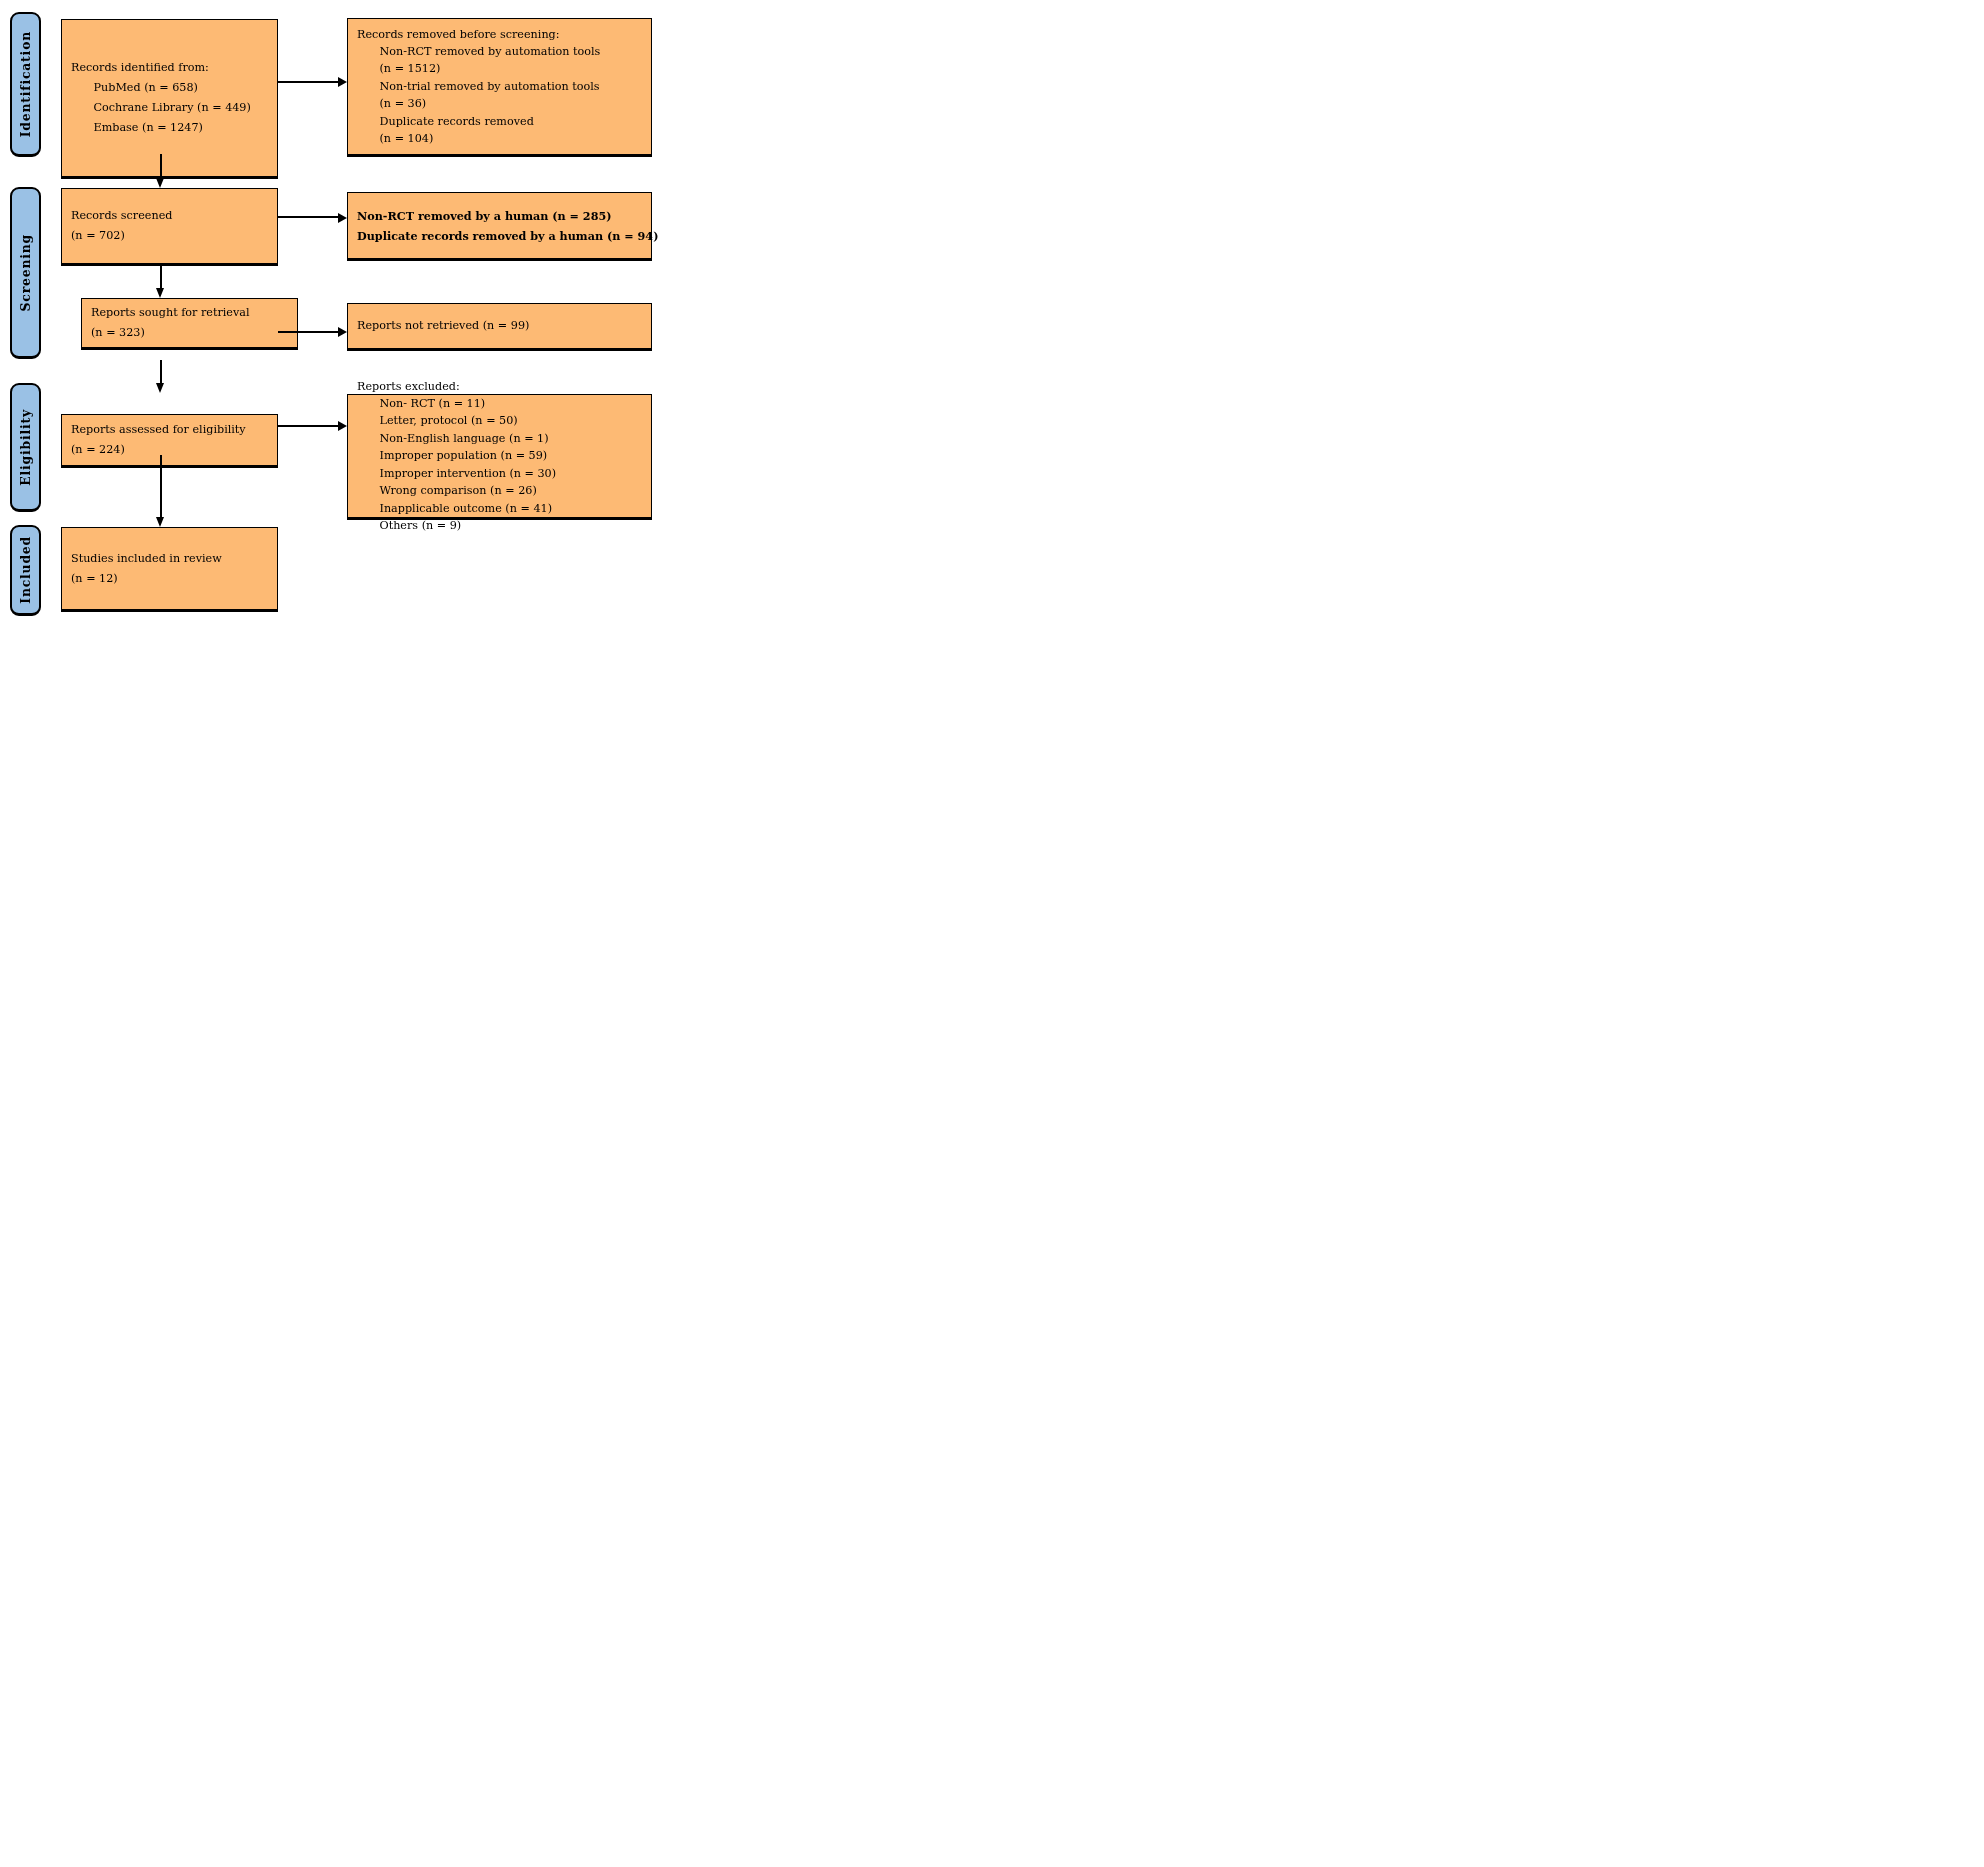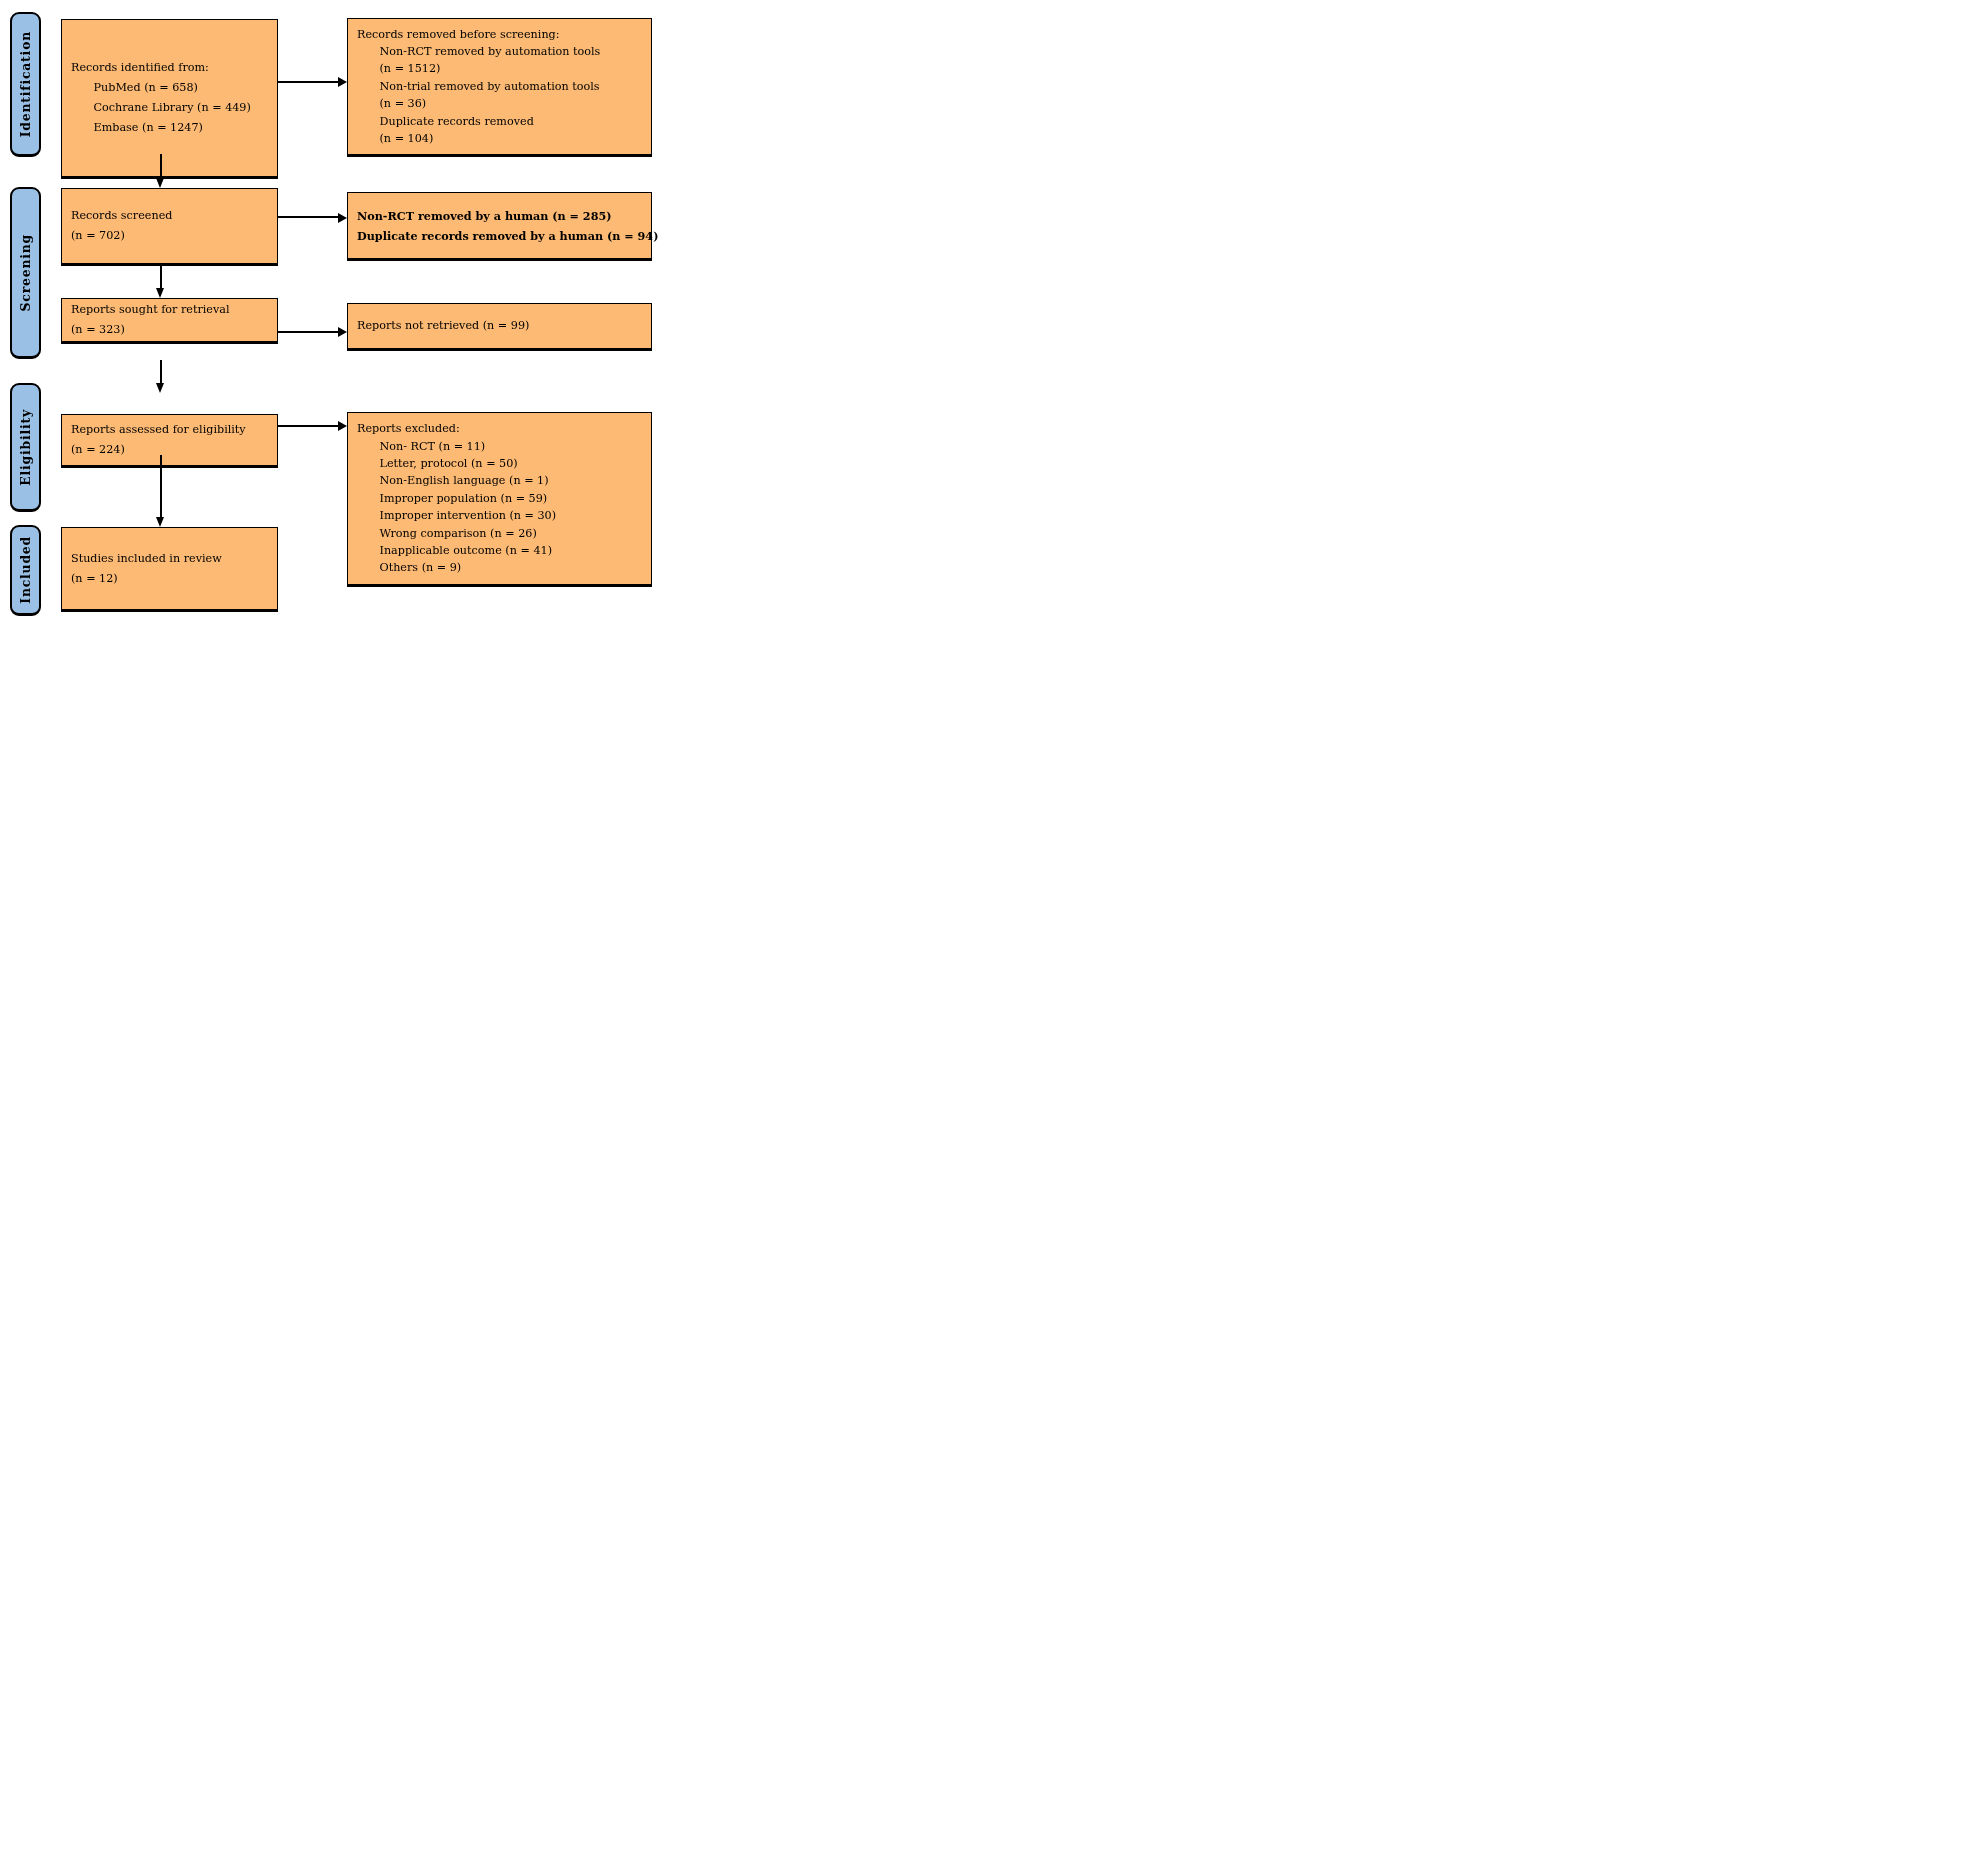--- a/index.html
+++ b/index.html
@@ -84,21 +84,21 @@
     <div class="line indent">PubMed (n = 658)</div>
     <div class="line indent">Cochrane Library (n = 449)</div>
     <div class="line indent">Embase (n = 1247)</div>
   </div>
 
   <div class="flow-box col-left" style="top:188px; height:78px;">
     <div class="line">Records screened</div>
     <div class="line">(n = 702)</div>
   </div>
 
-  <div class="flow-box col-left" style="top:298px; height:46px;">
+  <div class="flow-box col-left" style="top:298px; height:52px;margin-left:20px;">
     <div class="line">Reports sought for retrieval</div>
     <div class="line">(n = 323)</div>
   </div>
 
   <div class="flow-box col-left" style="top:414px; height:54px;">
     <div class="line">Reports assessed for eligibility</div>
     <div class="line">(n = 224)</div>
   </div>
 
   <div class="flow-box col-left" style="top:527px; height:85px;">
@@ -118,21 +118,21 @@
 
   <div class="flow-box col-right" style="top:192px; height:69px;font-weight:bold;">
     <div class="line">Non-RCT removed by a human (n = 285)</div>
     <div class="line">Duplicate records removed by a human (n = 94)</div>
   </div>
 
   <div class="flow-box col-right" style="top:303px; height:48px;">
     <div class="line">Reports not retrieved (n = 99)</div>
   </div>
 
-  <div class="flow-box col-right compact" style="top:412px; height:175px;">
+  <div class="flow-box col-right compact" style="top:394px; height:126px;">
     <div class="line">Reports excluded:</div>
     <div class="line indent">Non- RCT (n = 11)</div>
     <div class="line indent">Letter, protocol (n = 50)</div>
     <div class="line indent">Non-English language (n = 1)</div>
     <div class="line indent">Improper population (n = 59)</div>
     <div class="line indent">Improper intervention (n = 30)</div>
     <div class="line indent">Wrong comparison (n = 26)</div>
     <div class="line indent">Inapplicable outcome (n = 41)</div>
     <div class="line indent">Others (n = 9)</div>
   </div>

